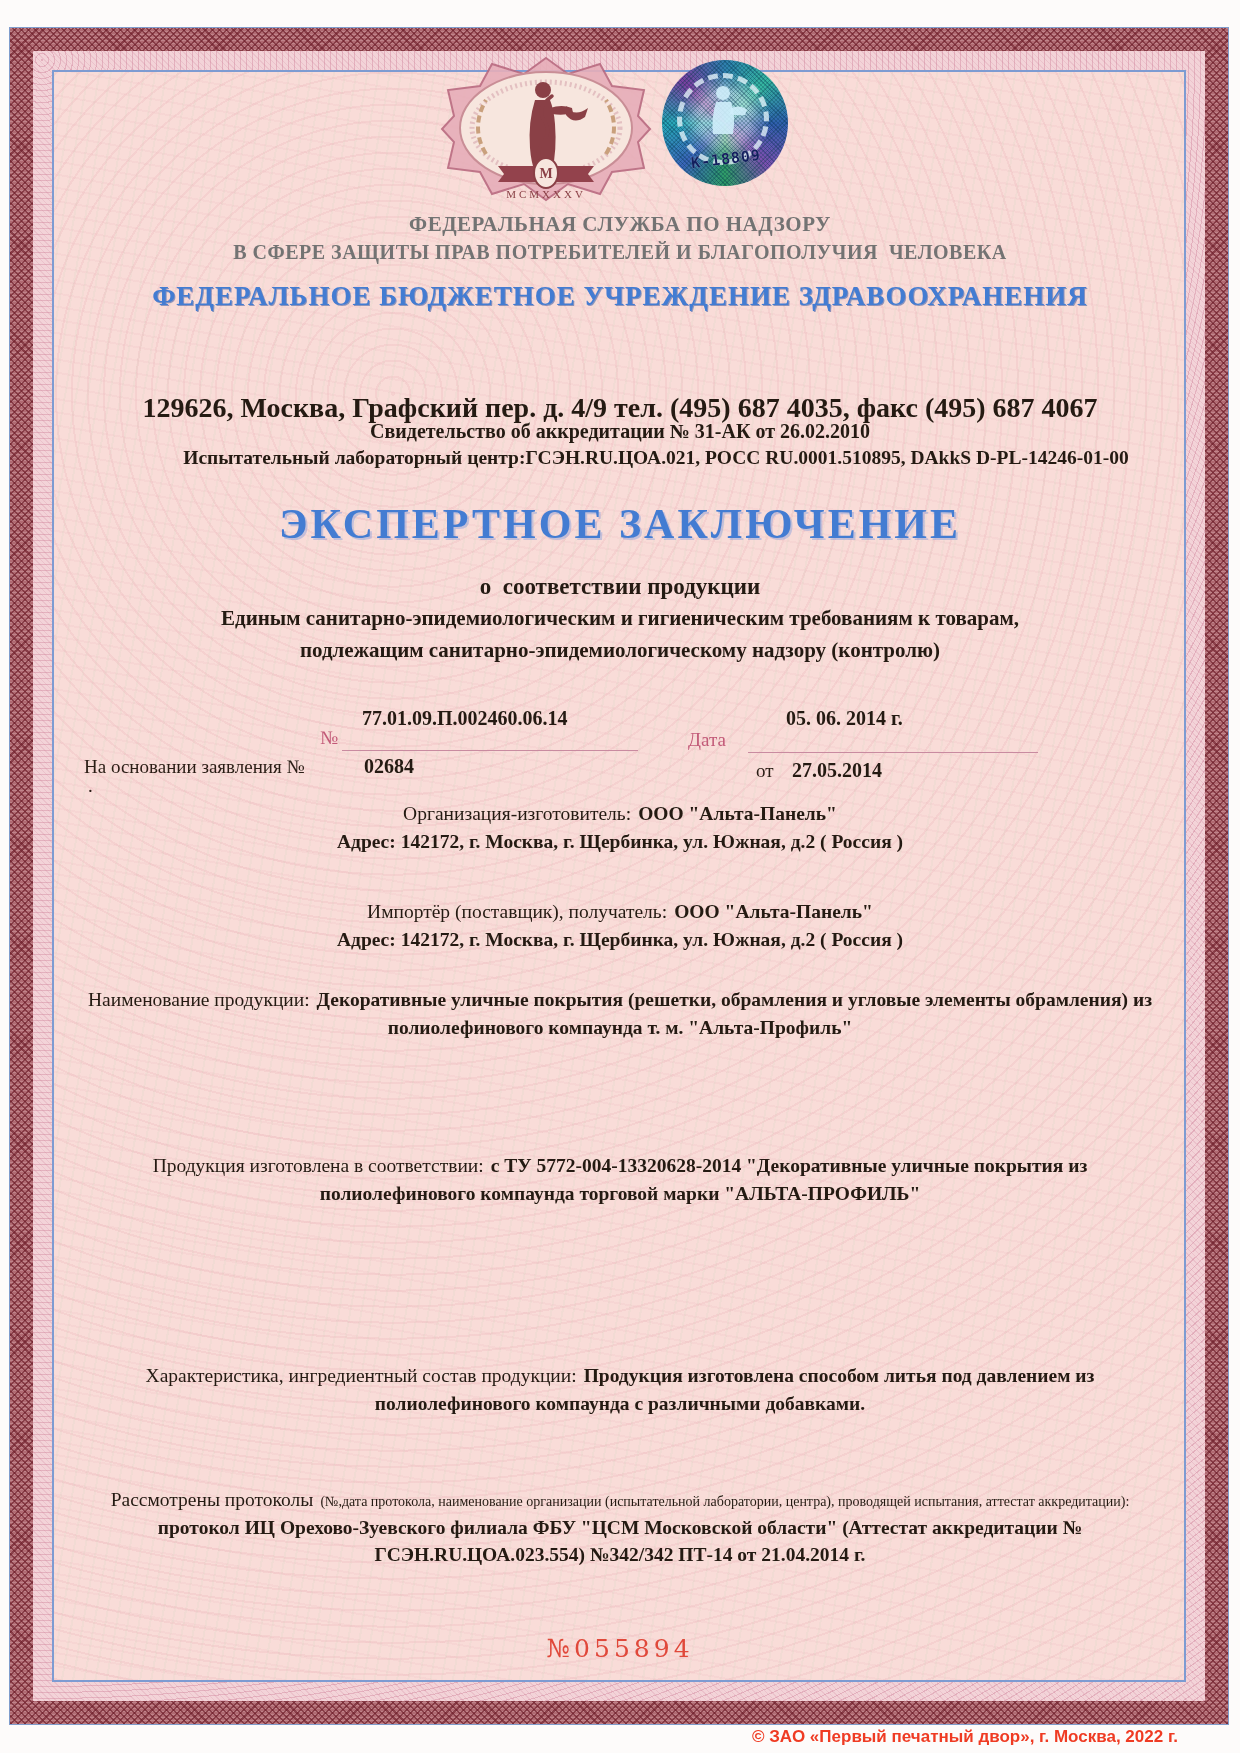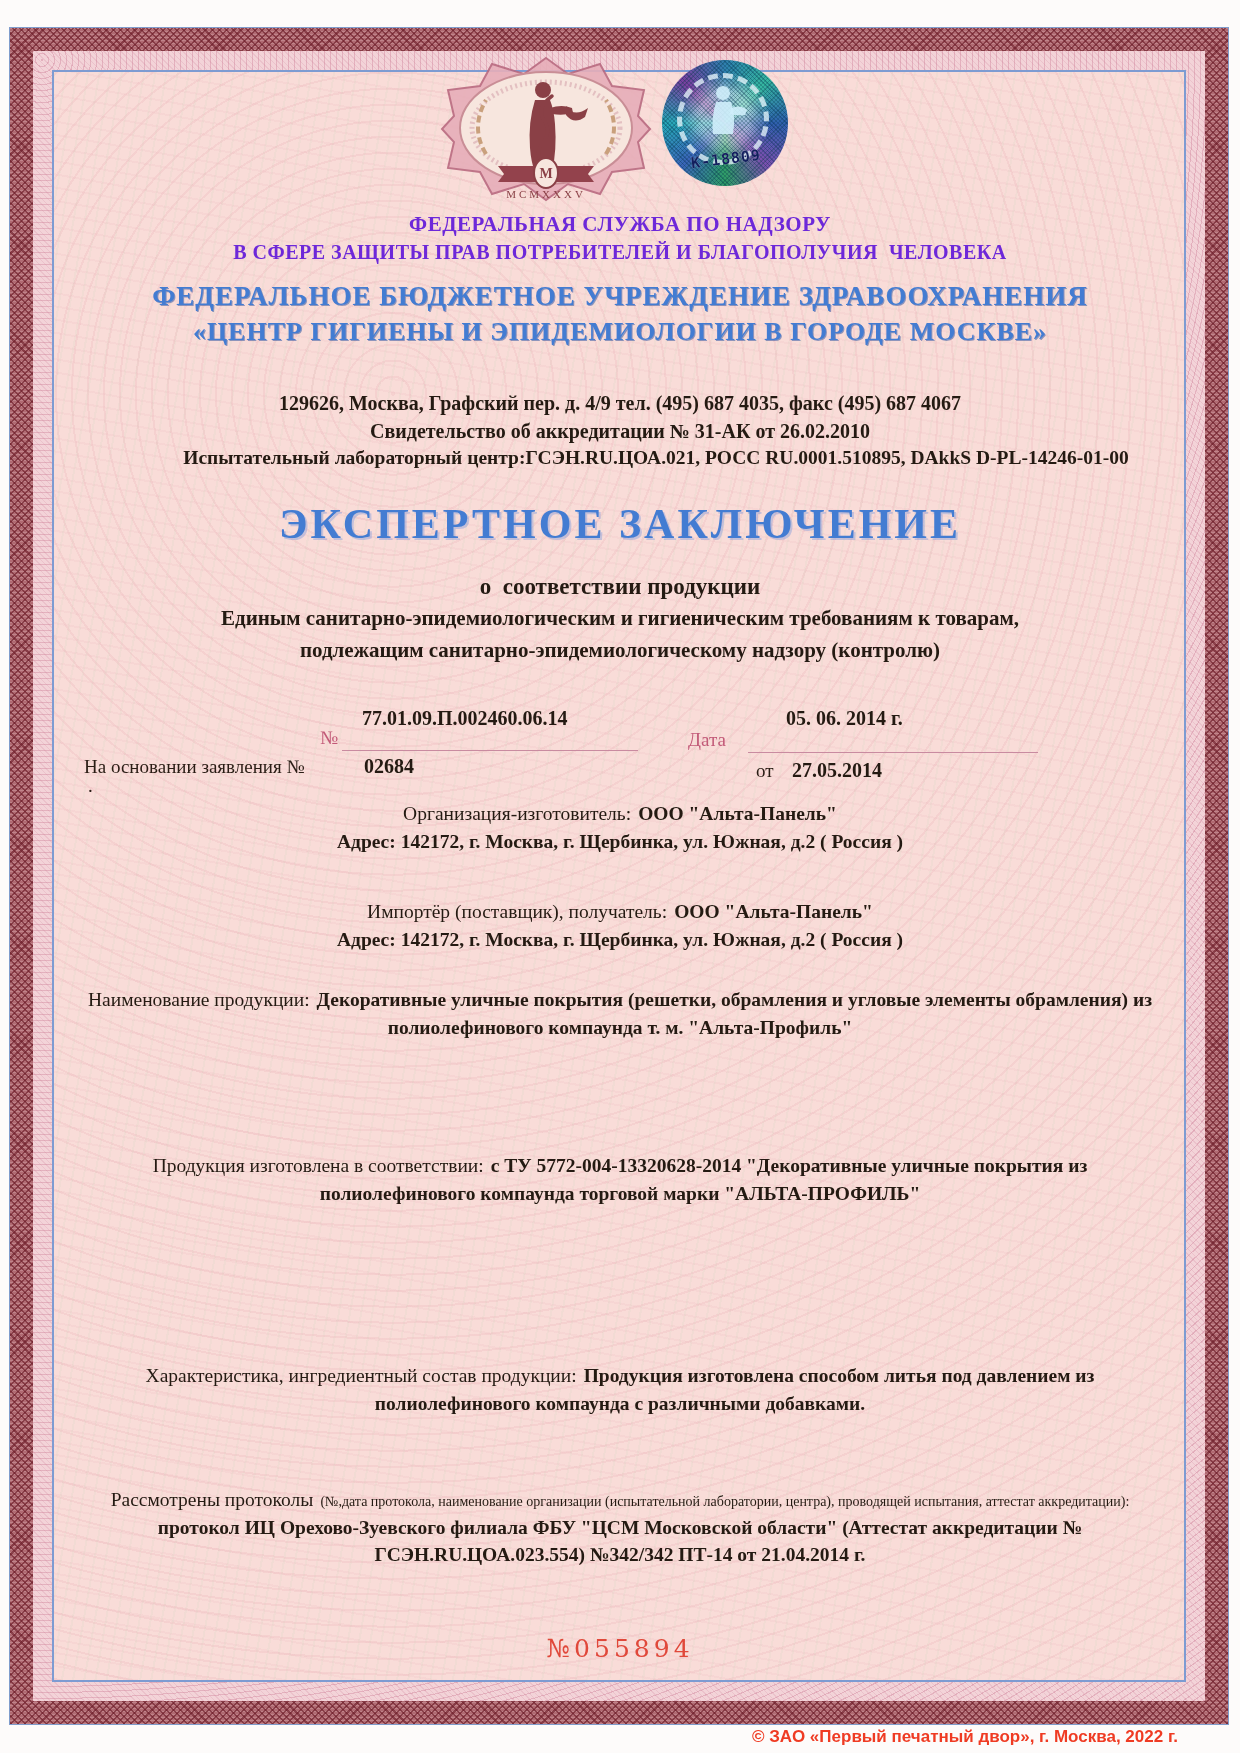--- a/index.html
+++ b/index.html
@@ -38,28 +38,28 @@
     width: 100%; height: 100%; box-sizing: border-box;
     border: 2px solid #7d9bd2;
     background-color: #f9dcd8;
     background-image:
       repeating-radial-gradient(circle at 30% 20%, rgba(235,180,185,.28) 0 2px, transparent 2px 16px),
       repeating-linear-gradient(100deg, rgba(180,210,175,.10) 0 2px, transparent 2px 11px),
       repeating-linear-gradient(10deg, rgba(230,170,180,.13) 0 2px, transparent 2px 13px);
   }
   
   .t { position: absolute; left: 0; width: 1240px; text-align: center; white-space: pre-wrap; }
-  .maroon { color:#6d28d9; font-weight:700; }
+  .maroon { color:#737373; font-weight:700; }
   .blue   { color:#437cd2; font-weight:700; text-shadow: 1px 1px 0 rgba(36,78,160,.5); }
   .black  { color:#241a12; font-weight:700; }
   .hdr1 { top:212px; font-size:21px; letter-spacing:.5px; }
   .hdr2 { top:241px; font-size:20px; letter-spacing:.5px; }
   .org1 { top:281px; font-size:27px; letter-spacing:1px; }
   .org2 { top:317px; font-size:26px; letter-spacing:1px; }
-  .addr { top:392px; font-size:20px; }
+  .addr { top:392px; font-size:28px; }
   .accr { top:420px; font-size:20px; }
   .lab  { top:447px; font-size:19.5px;padding-left:36px; }
   .title   { top:500px; font-size:42px; letter-spacing:3px; text-shadow:2px 2px 0 rgba(120,150,220,.4); }
   .sub1 { top:574px; font-size:23px; }
   .sub2 { top:606px; font-size:21px; }
   .sub3 { top:638px; font-size:21px; }
   .pos { position:absolute;margin-top:17px; }
   .regval { font-size:20px; font-weight:700; color:#241a12; }
   .reglbl { font-size:19px; color:#c25a78; }
   .regline { border-bottom:1.5px solid #c98ba0; height:1px; }
@@ -146,21 +146,20 @@
       <circle cx="22" cy="9" r="7" fill="#cfeefb" opacity="0.9"></circle>
       <path d="M15 18 Q10 34 12 50 L32 50 Q35 32 30 18 Z" fill="#cfeefb" opacity="0.9"></path>
       <path d="M30 24 Q40 20 46 26 L44 31 Q36 32 29 30 Z" fill="#cfeefb" opacity="0.9"></path>
     </svg>
     <span class="num">К-18809</span>
   </div>
 
   <div class="t hdr1 maroon">ФЕДЕРАЛЬНАЯ СЛУЖБА ПО НАДЗОРУ</div>
   <div class="t hdr2 maroon">В СФЕРЕ ЗАЩИТЫ ПРАВ ПОТРЕБИТЕЛЕЙ И БЛАГОПОЛУЧИЯ  ЧЕЛОВЕКА</div>
   <div class="t org1 blue">ФЕДЕРАЛЬНОЕ БЮДЖЕТНОЕ УЧРЕЖДЕНИЕ ЗДРАВООХРАНЕНИЯ</div>
-  <div class="t org2 blue">«ЦЕНТР ГИГИЕНЫ И ЭПИДЕМИОЛОГИИ В ГОРОДЕ МОСКВЕ»</div>
   <div class="t addr black">129626, Москва, Графский пер. д. 4/9 тел. (495) 687 4035, факс (495) 687 4067</div>
   <div class="t accr black">Свидетельство об аккредитации № 31-АК от 26.02.2010</div>
   <div class="t lab black">Испытательный лабораторный центр:ГСЭН.RU.ЦОА.021, РОСС RU.0001.510895, DAkkS D-PL-14246-01-00</div>
 
   <div class="t title blue">ЭКСПЕРТНОЕ ЗАКЛЮЧЕНИЕ</div>
   <div class="t sub1 black">о  соответствии продукции</div>
   <div class="t sub2 black">Единым санитарно-эпидемиологическим и гигиеническим требованиям к товарам,</div>
   <div class="t sub3 black">подлежащим санитарно-эпидемиологическому надзору (контролю)</div>
 
   <div class="pos regval" style="left:362px; top:690px;">77.01.09.П.002460.06.14</div>

